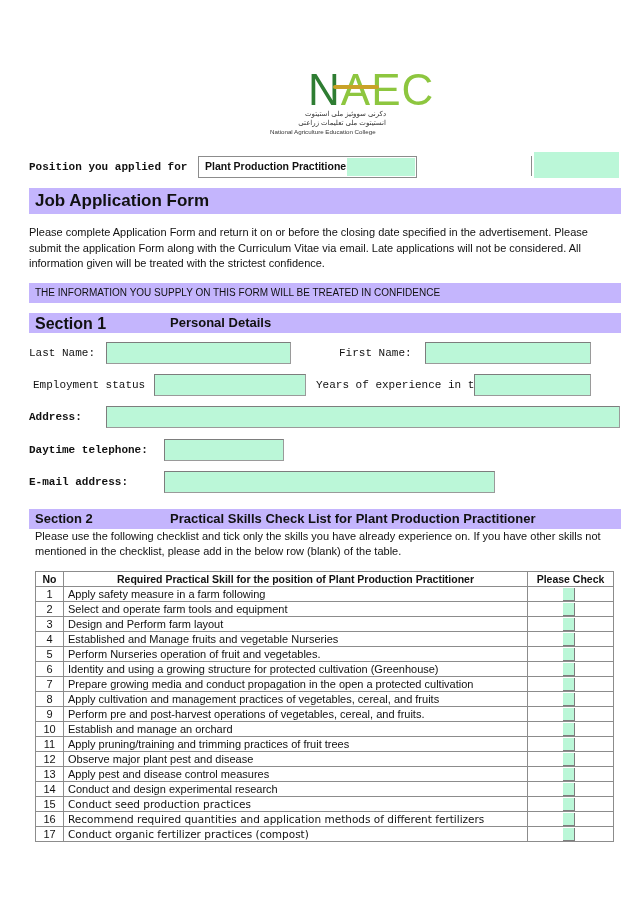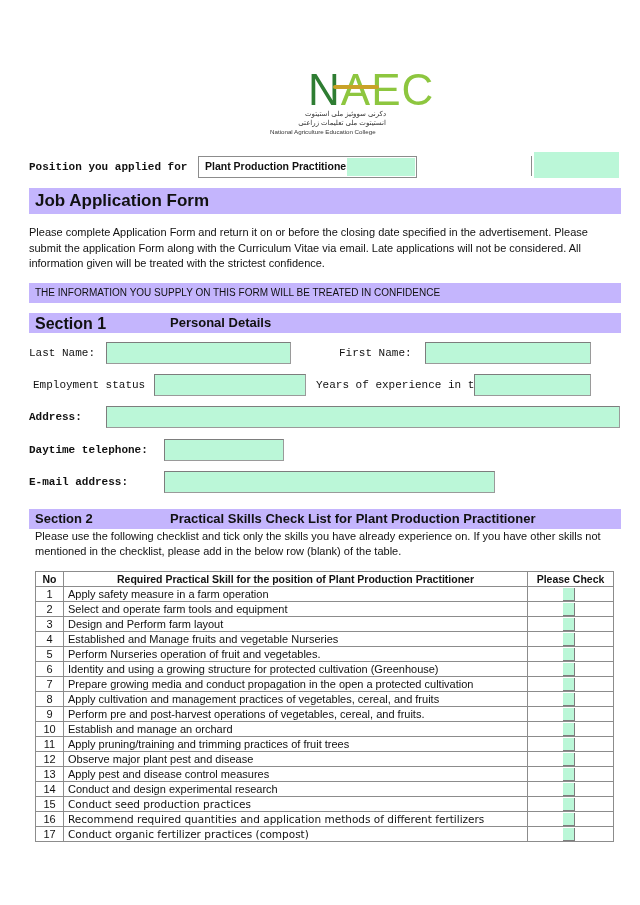--- a/index.html
+++ b/index.html
@@ -86,21 +86,21 @@
   <thead>
     <tr>
       <th>No</th>
       <th>Required Practical Skill for the position of Plant  Production Practitioner</th>
       <th>Please Check</th>
     </tr>
   </thead>
   <tbody>
     <tr>
         <td class="no">1</td>
-        <td class="sk">Apply safety measure in a farm operation</td>
+        <td class="sk">Apply safety measure in a farm following</td>
         <td class="chk">
           <span class="cb"></span>
         </td>
       </tr>
     <tr>
         <td class="no">2</td>
         <td class="sk">Select and operate farm tools and equipment</td>
         <td class="chk">
           <span class="cb"></span>
         </td>

